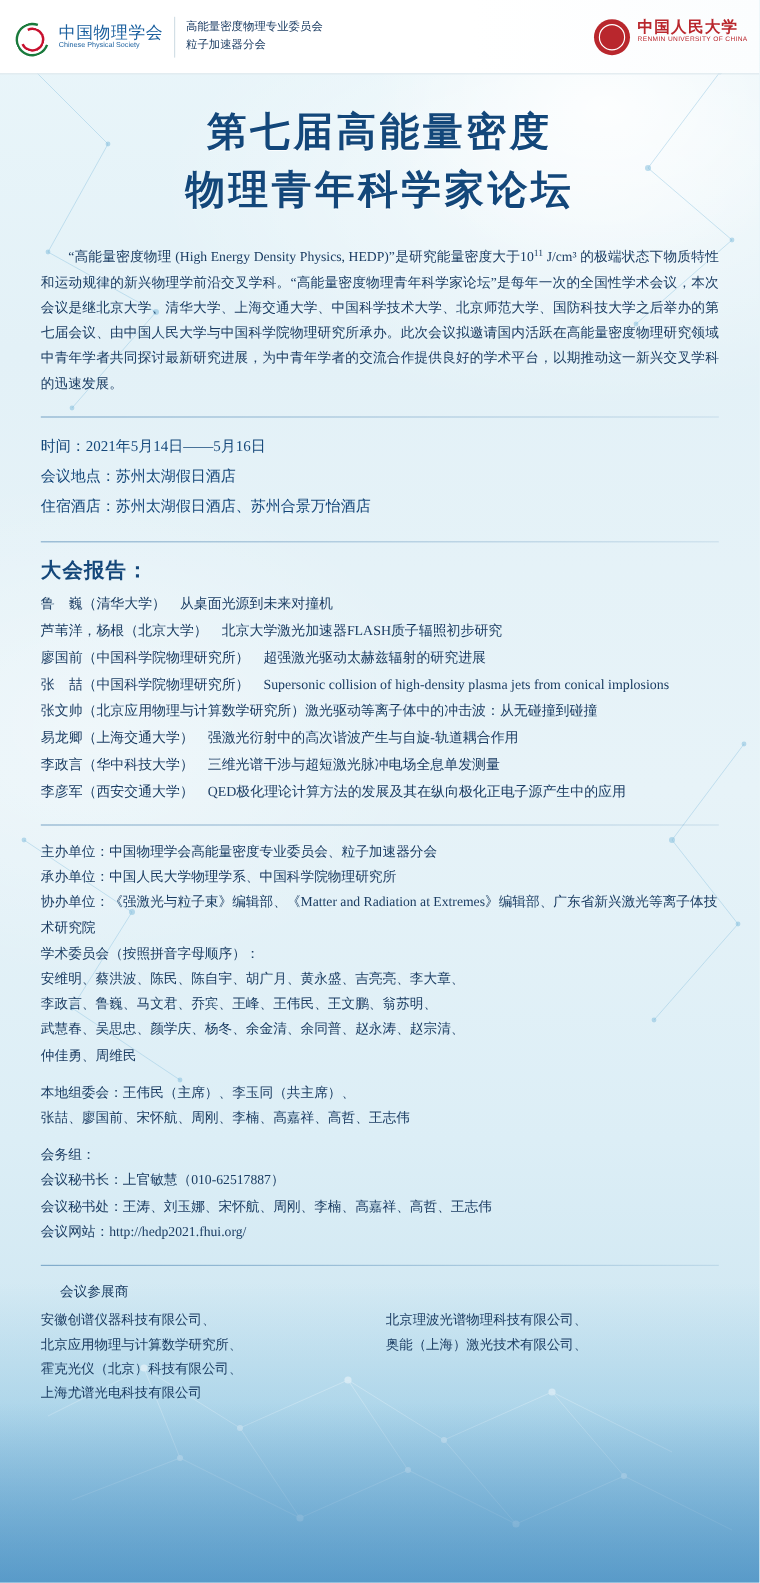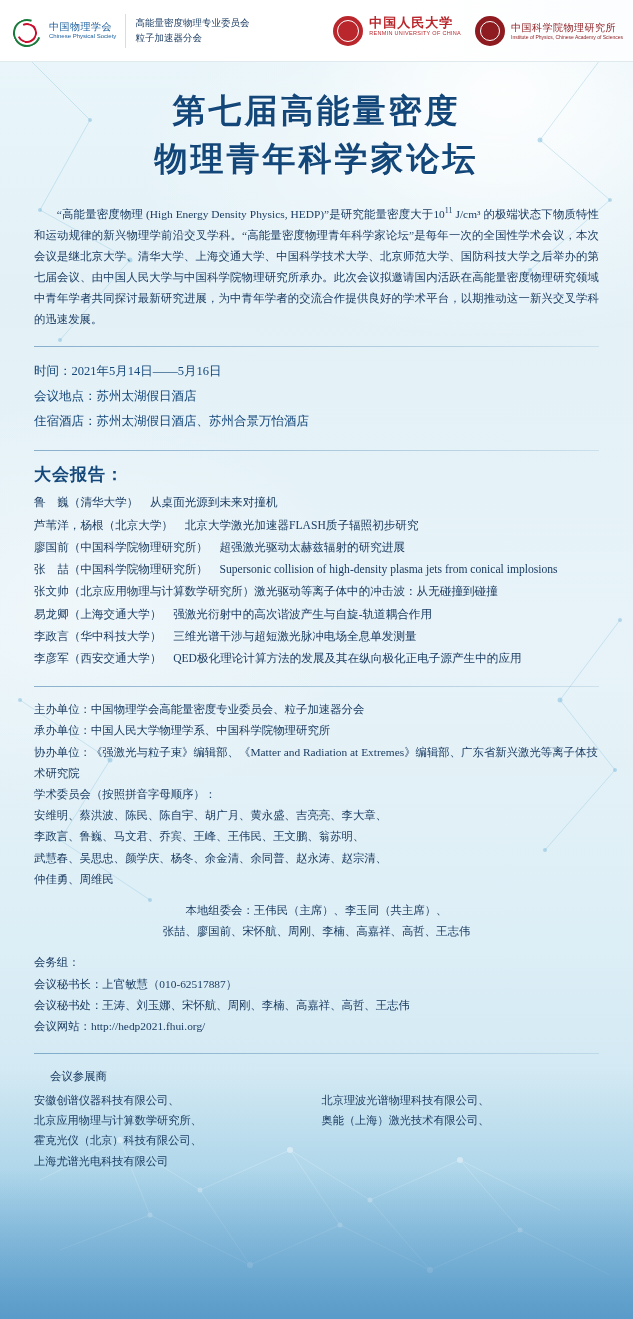--- a/index.html
+++ b/index.html
@@ -43,21 +43,21 @@
   .cps-mark{width:34px;height:30px;position:relative;}
   .cps-mark .ring{
     position:absolute;left:3px;top:3px;width:24px;height:24px;border-radius:50%;
     border:2px solid #1a7a3c;border-right-color:transparent;transform:rotate(-25deg);
   }
   .cps-mark .ring2{
     position:absolute;left:7px;top:7px;width:16px;height:16px;border-radius:50%;
     border:2px solid #c8102e;border-left-color:transparent;transform:rotate(20deg);
   }
   .cps-txt{line-height:1.15;}
-  .cps-cn{font-size:10px;color:#1a5f9e;font-family:"Liberation Sans",sans-serif;letter-spacing:.5px;}
+  .cps-cn{font-size:14px;color:#1a5f9e;font-family:"Liberation Sans",sans-serif;letter-spacing:.5px;}
   .cps-en{font-size:6px;color:#1a5f9e;font-family:"Liberation Sans",sans-serif;}
   .hdr-sep{width:1px;height:34px;background:#d3dfe6;margin:0 9px;}
   .hdr-lines{font-family:"Liberation Sans",sans-serif;font-size:9.5px;color:#1b3c63;line-height:1.5;}
   .logo-ruc{display:flex;align-items:flex-start;gap:6px;margin-left:auto;}
   .ruc-seal{width:30px;height:30px;border-radius:50%;background:#b9272d;position:relative;}
   .ruc-seal:after{
     content:"";position:absolute;left:4px;top:4px;right:4px;bottom:4px;border:1.5px solid #fff;border-radius:50%;
   }
   .ruc-txt{line-height:1.15;}
   .ruc-cn{font-size:13px;color:#b9272d;font-family:"Liberation Serif",serif;font-weight:bold;letter-spacing:1px;}
@@ -85,21 +85,21 @@
     margin-top:20px;font-size:11.4px;color:#1b3d63;line-height:1.85;text-align:justify;text-indent:2em;
   }
   .intro sup{font-size:8px;}
   .hr{height:1px;background:linear-gradient(90deg,rgba(60,120,170,.55),rgba(60,120,170,.15));margin:16px 0 12px;}
 
   .meta{font-size:12.5px;color:#14477a;line-height:2.0;}
   .sec-title{font-size:17px;font-weight:bold;color:#14477a;letter-spacing:1px;margin:6px 0 6px;}
   .talks{font-size:11.6px;color:#1b3d63;line-height:1.92;}
   .talks .en{font-family:"Liberation Serif",serif;}
   .orgs{font-size:11.4px;color:#1b3d63;line-height:1.86;}
-  .local{font-size:11.4px;color:#1b3d63;line-height:1.86;text-align:center;}
+  .local{font-size:11.4px;color:#1b3d63;line-height:1.86;}
   .secretariat{font-size:11.4px;color:#1b3d63;line-height:1.86;}
   .sponsors-title{font-size:11.4px;color:#1b3d63;line-height:1.86;margin-bottom:2px;margin-left:16px;}
   .sponsors{display:flex;gap:10px;font-size:11.2px;color:#1b3d63;line-height:1.82;}
   .sponsors .col{flex:1;}
   .spacer{height:10px;}
 </style>
 </head>
 <body>
 
 <div class="poster">
@@ -173,27 +173,20 @@
     </div>
 
     <div class="logo-ruc">
       <div class="ruc-seal"></div>
       <div class="ruc-txt">
         <div class="ruc-cn">中国人民大学</div>
         <div class="ruc-en">RENMIN UNIVERSITY OF CHINA</div>
       </div>
     </div>
 
-    <div class="logo-iop">
-      <div class="iop-seal"></div>
-      <div class="iop-txt">
-        <div class="iop-cn">中国科学院物理研究所</div>
-        <div class="iop-en">Institute of Physics, Chinese Academy of Sciences</div>
-      </div>
-    </div>
   </div>
 
   <div class="title-wrap">
     <div class="title-line">第七届高能量密度</div>
     <div class="title-line">物理青年科学家论坛</div>
   </div>
 
   <div class="content">
 
     <div class="intro">

